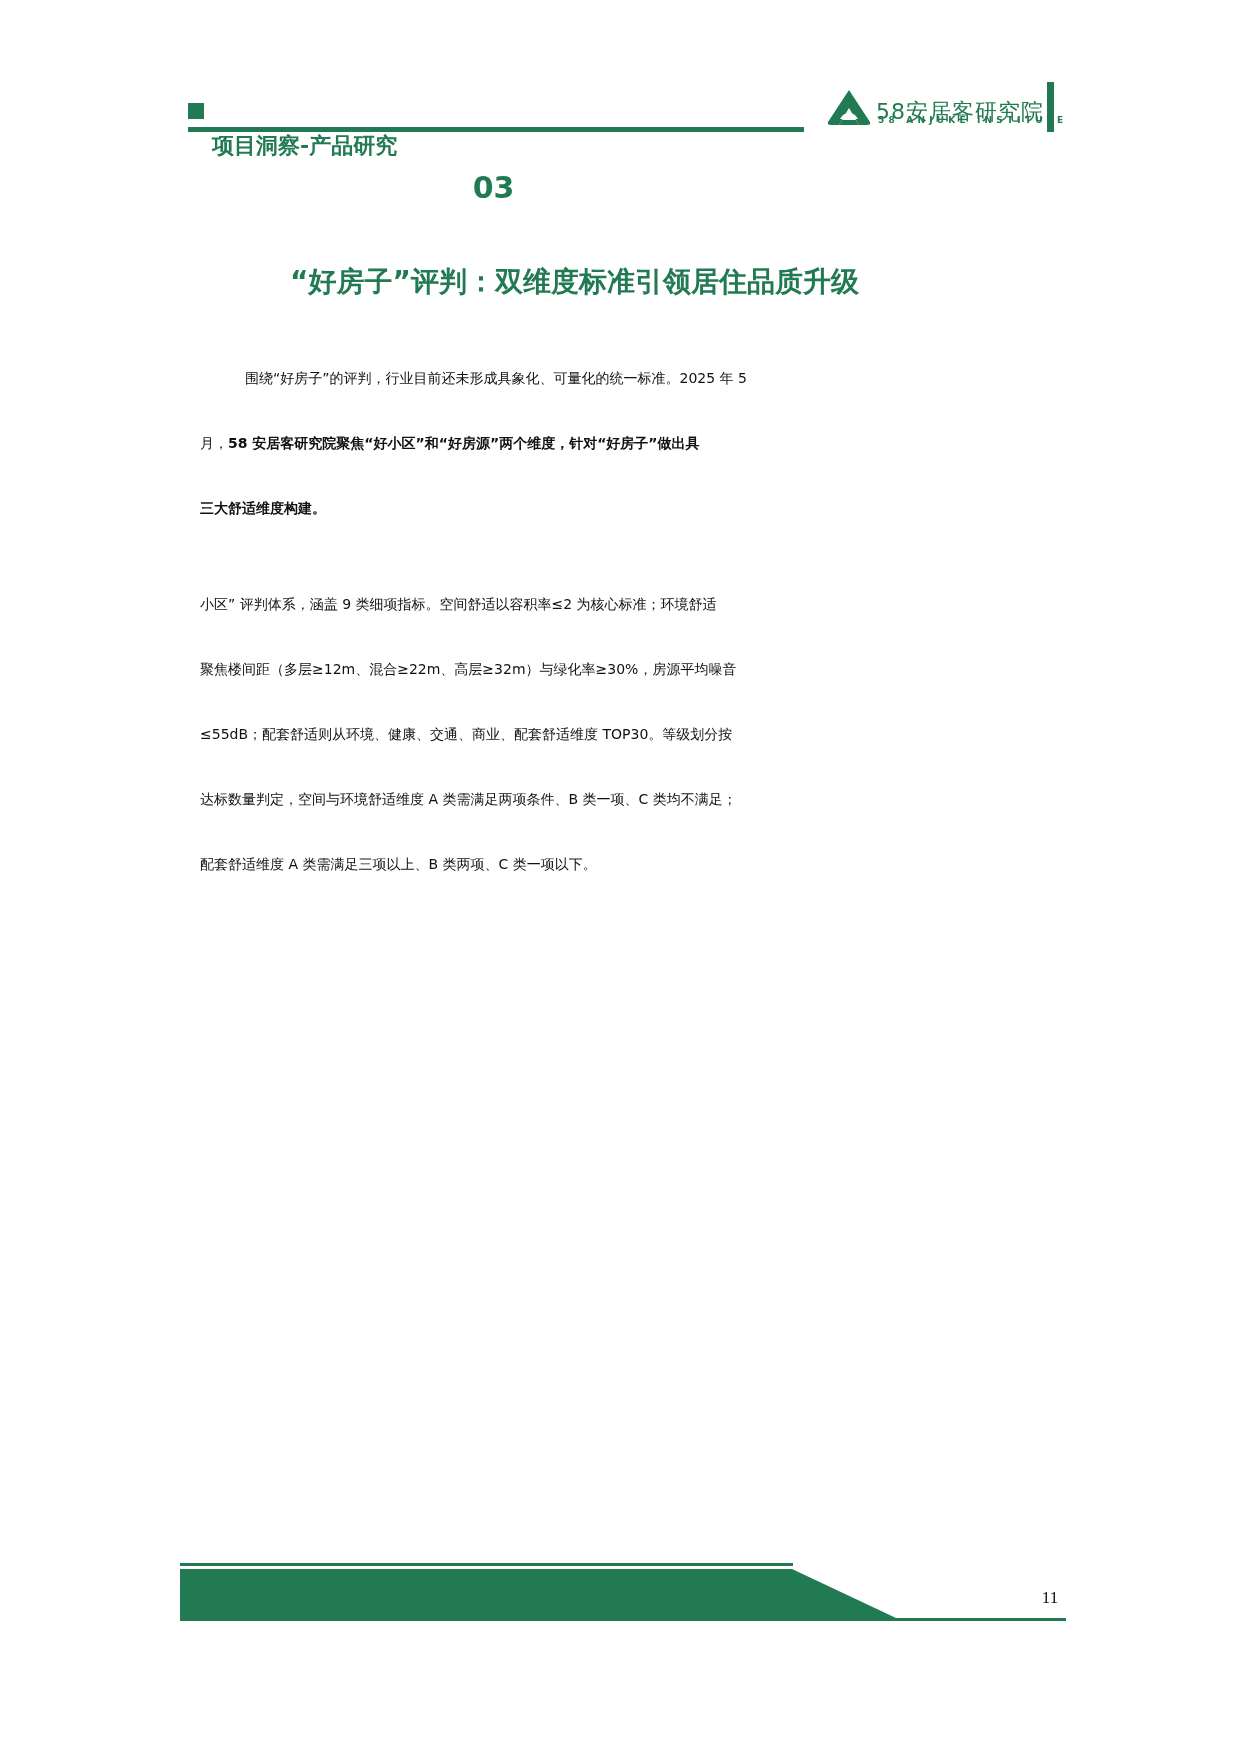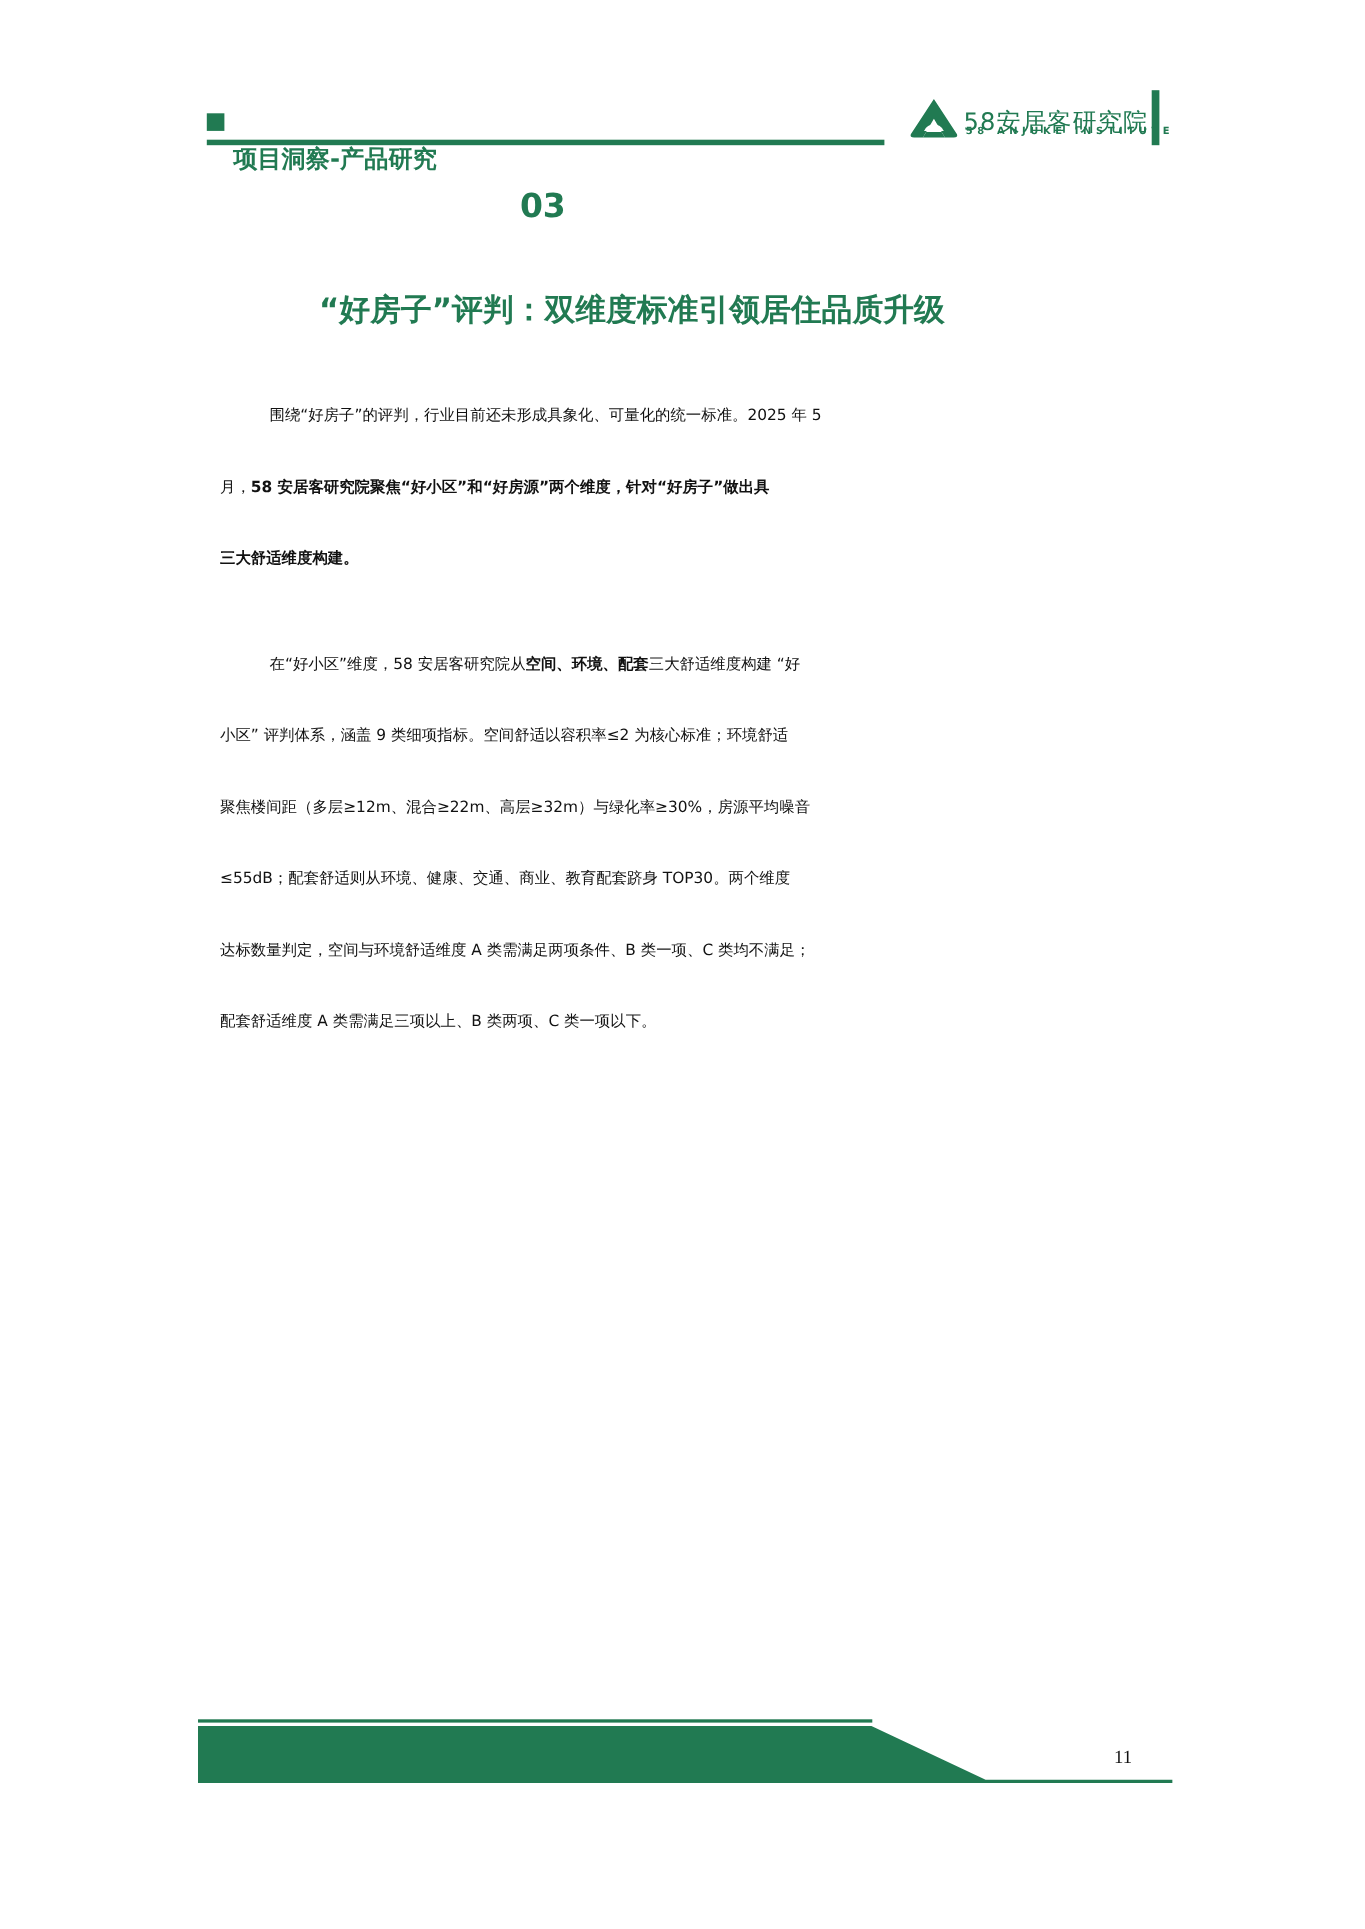--- a/index.html
+++ b/index.html
@@ -30,21 +30,21 @@
           text-align: justify; text-align-last: left; }
   .para .line { display: block; white-space: nowrap; height: 65px; }
   .para .line.indent { padding-left: 45px; }
   .p1 { top: 346px; }
   .p2 { top: 572px; }
   b { font-weight: bold; }
 
   
   .ftr-thin { left: 180px; top: 1563px; width: 613px; height: 3px; background: #217a52; }
   .ftr-shape { left: 180px; top: 1569px; width: 886px; height: 52px; }
-  .page-num { left: 1001px; top: 1586px; width: 40px; text-align: center; font-size: 17px;
+  .page-num { left: 1030px; top: 1586px; width: 40px; text-align: center; font-size: 17px;
               font-family: "Liberation Serif", "DejaVu Serif", serif; color: #111; line-height: 24px; }
 </style>
 </head>
 <body>
 
 <div class="abs hdr-square"></div>
 <div class="abs hdr-title">项目洞察-产品研究</div>
 <div class="abs hdr-line"></div>
 
 <svg class="abs logo-mark" viewBox="0 0 46 38">
@@ -58,24 +58,23 @@
 
 <div class="abs sec-num">03</div>
 <div class="abs sec-title">“好房子”评判：双维度标准引领居住品质升级</div>
 
 <div class="abs para p1">
     <span class="line indent"><span>围绕“好房子”的评判，行业目前还未形成具象化、可量化的统一标准。2025 年 5</span></span>
     <span class="line"><span>月，</span><b>58 安居客研究院聚焦“好小区”和“好房源”两个维度，针对“好房子”做出具</b></span>
     <span class="line"><b>三大舒适维度构建。</b></span>
   </div>
 <div class="abs para p2">
-    <span class="line indent"><span>在“好小区”维度，58 安居客研究院从</span><b>空间、环境、配套</b><span>三大舒适维度构建 “好</span></span>
     <span class="line"><span>小区” 评判体系，涵盖 9 类细项指标。空间舒适以容积率≤2 为核心标准；环境舒适</span></span>
     <span class="line"><span>聚焦楼间距（多层≥12m、混合≥22m、高层≥32m）与绿化率≥30%，房源平均噪音</span></span>
-    <span class="line"><span>≤55dB；配套舒适则从环境、健康、交通、商业、教育配套跻身 TOP30。两个维度</span></span>
+    <span class="line"><span>≤55dB；配套舒适则从环境、健康、交通、商业、配套舒适维度 TOP30。等级划分按</span></span>
     <span class="line"><span>达标数量判定，空间与环境舒适维度 A 类需满足两项条件、B 类一项、C 类均不满足；</span></span>
     <span class="line"><span>配套舒适维度 A 类需满足三项以上、B 类两项、C 类一项以下。</span></span>
   </div>
 
 <div class="abs ftr-thin"></div>
 <svg class="abs ftr-shape" viewBox="0 0 886 52" preserveAspectRatio="none">
   <polygon points="0,0 612,0 716,49 886,49 886,52 0,52" fill="#217a52"></polygon>
 </svg>
 <div class="abs page-num">11</div>
 

